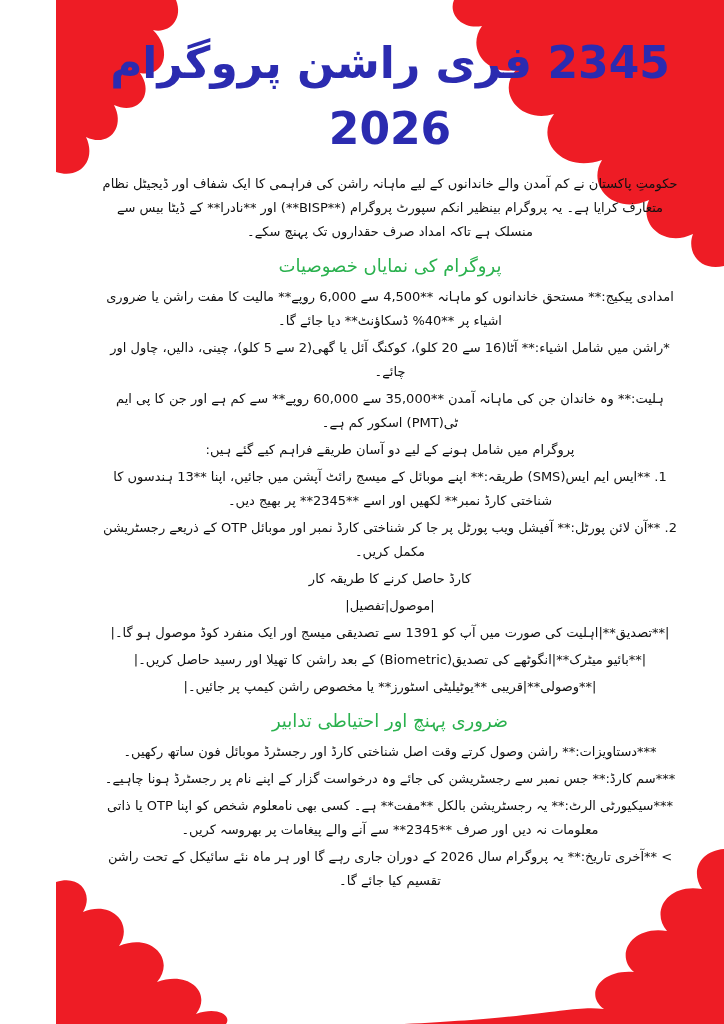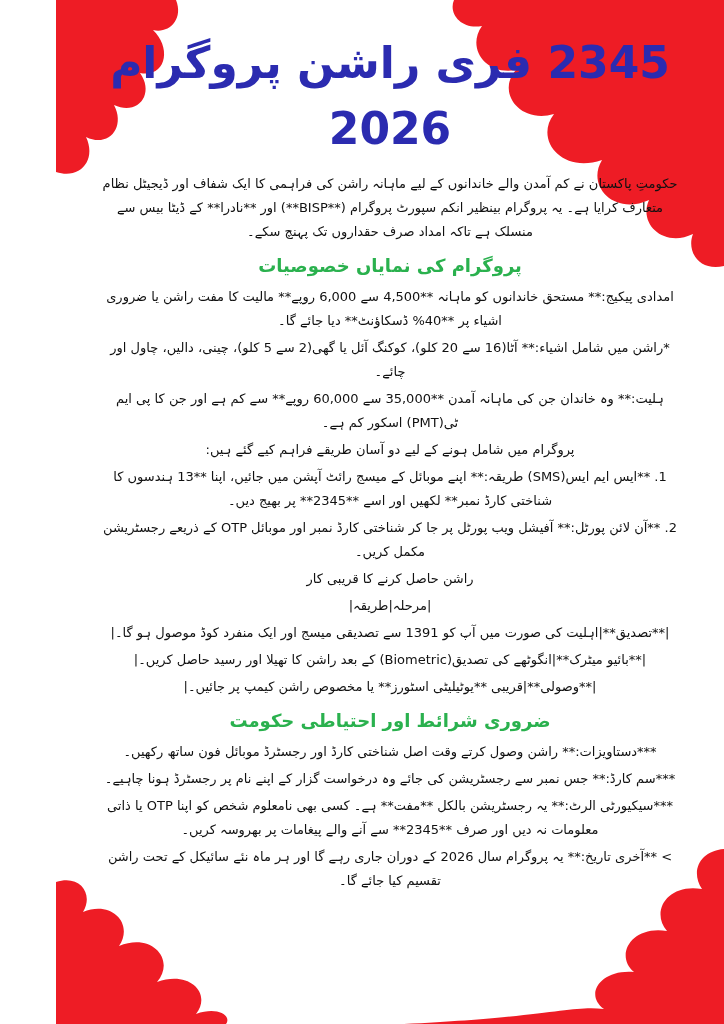--- a/index.html
+++ b/index.html
@@ -39,21 +39,21 @@
   }
   .para{
     font-size:13px;
     line-height:1.85;
     margin:3px 0;
     font-weight:400;
   }
   .green-heading{
     font-size:18px;
     line-height:1.7;
-    font-weight:700;
+    font-weight:400;
     color:var(--c-heading);
     margin:7px 0 3px 0;
   }
 </style>
 </head>
 <body>
 
 <div class="page">
 
   <svg class="corner corner-tl" width="150" height="195" viewBox="0 0 150 195" aria-hidden="true">
@@ -76,24 +76,24 @@
     <div class="doc-title">2345 فری راشن پروگرام 2026</div>
 
     <p class="para">حکومتِ پاکستان نے کم آمدن والے خاندانوں کے لیے ماہانہ راشن کی فراہمی کا ایک شفاف اور ڈیجیٹل نظام متعارف کرایا ہے۔ یہ پروگرام بینظیر انکم سپورٹ پروگرام (**BISP**) اور **نادرا** کے ڈیٹا بیس سے منسلک ہے تاکہ امداد صرف حقداروں تک پہنچ سکے۔</p>
     <h2 class="green-heading">پروگرام کی نمایاں خصوصیات</h2>
     <p class="para">امدادی پیکیج:** مستحق خاندانوں کو ماہانہ **4,500 سے 6,000 روپے** مالیت کا مفت راشن یا ضروری اشیاء پر **40% ڈسکاؤنٹ** دیا جائے گا۔</p>
     <p class="para">*راشن میں شامل اشیاء:** آٹا(16 سے 20 کلو)، کوکنگ آئل یا گھی(2 سے 5 کلو)، چینی، دالیں، چاول اور چائے۔</p>
     <p class="para">ہلیت:** وہ خاندان جن کی ماہانہ آمدن **35,000 سے 60,000 روپے** سے کم ہے اور جن کا پی ایم ٹی(PMT) اسکور کم ہے۔</p>
     <p class="para">پروگرام میں شامل ہونے کے لیے دو آسان طریقے فراہم کیے گئے ہیں:</p>
     <p class="para">1. **ایس ایم ایس(SMS) طریقہ:** اپنے موبائل کے میسج رائٹ آپشن میں جائیں، اپنا **13 ہندسوں کا شناختی کارڈ نمبر** لکھیں اور اسے **2345** پر بھیج دیں۔</p>
     <p class="para">2. **آن لائن پورٹل:** آفیشل ویب پورٹل پر جا کر شناختی کارڈ نمبر اور موبائل OTP کے ذریعے رجسٹریشن مکمل کریں۔</p>
-    <p class="para">راشن حاصل کرنے کا قریبی کار</p>
-    <p class="para">|مرحلہ|طریقہ|</p>
+    <p class="para">کارڈ حاصل کرنے کا طریقہ کار</p>
+    <p class="para">|موصول|تفصیل|</p>
     <p class="para">|**تصدیق**|اہلیت کی صورت میں آپ کو 1391 سے تصدیقی میسج اور ایک منفرد کوڈ موصول ہو گا۔|</p>
     <p class="para">|**بائیو میٹرک**|انگوٹھے کی تصدیق(Biometric) کے بعد راشن کا تھیلا اور رسید حاصل کریں۔|</p>
     <p class="para">|**وصولی**|قریبی **یوٹیلیٹی اسٹورز** یا مخصوص راشن کیمپ پر جائیں۔|</p>
-    <h2 class="green-heading">ضروری شرائط اور احتیاطی حکومت</h2>
+    <h2 class="green-heading">ضروری پہنچ اور احتیاطی تدابیر</h2>
     <p class="para">***دستاویزات:** راشن وصول کرتے وقت اصل شناختی کارڈ اور رجسٹرڈ موبائل فون ساتھ رکھیں۔</p>
     <p class="para">***سم کارڈ:** جس نمبر سے رجسٹریشن کی جائے وہ درخواست گزار کے اپنے نام پر رجسٹرڈ ہونا چاہیے۔</p>
     <p class="para">***سیکیورٹی الرٹ:** یہ رجسٹریشن بالکل **مفت** ہے۔ کسی بھی نامعلوم شخص کو اپنا OTP یا ذاتی معلومات نہ دیں اور صرف **2345** سے آنے والے پیغامات پر بھروسہ کریں۔</p>
     <p class="para">&gt; **آخری تاریخ:** یہ پروگرام سال 2026 کے دوران جاری رہے گا اور ہر ماہ نئے سائیکل کے تحت راشن تقسیم کیا جائے گا۔</p>
   </div>
 </div>
 
 </body></html>

